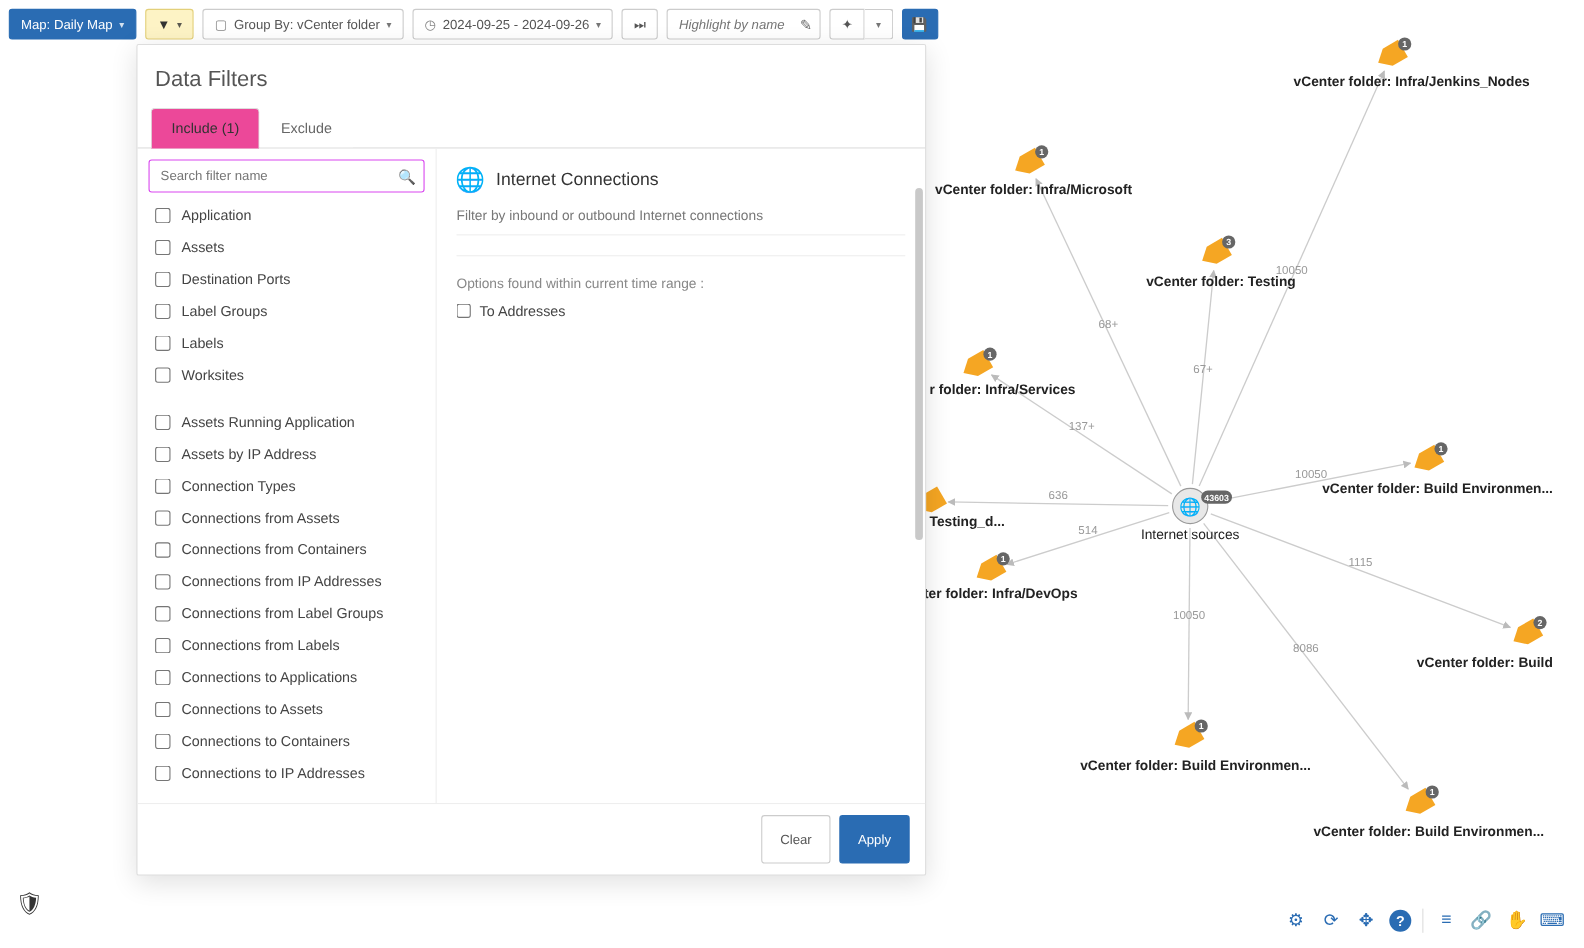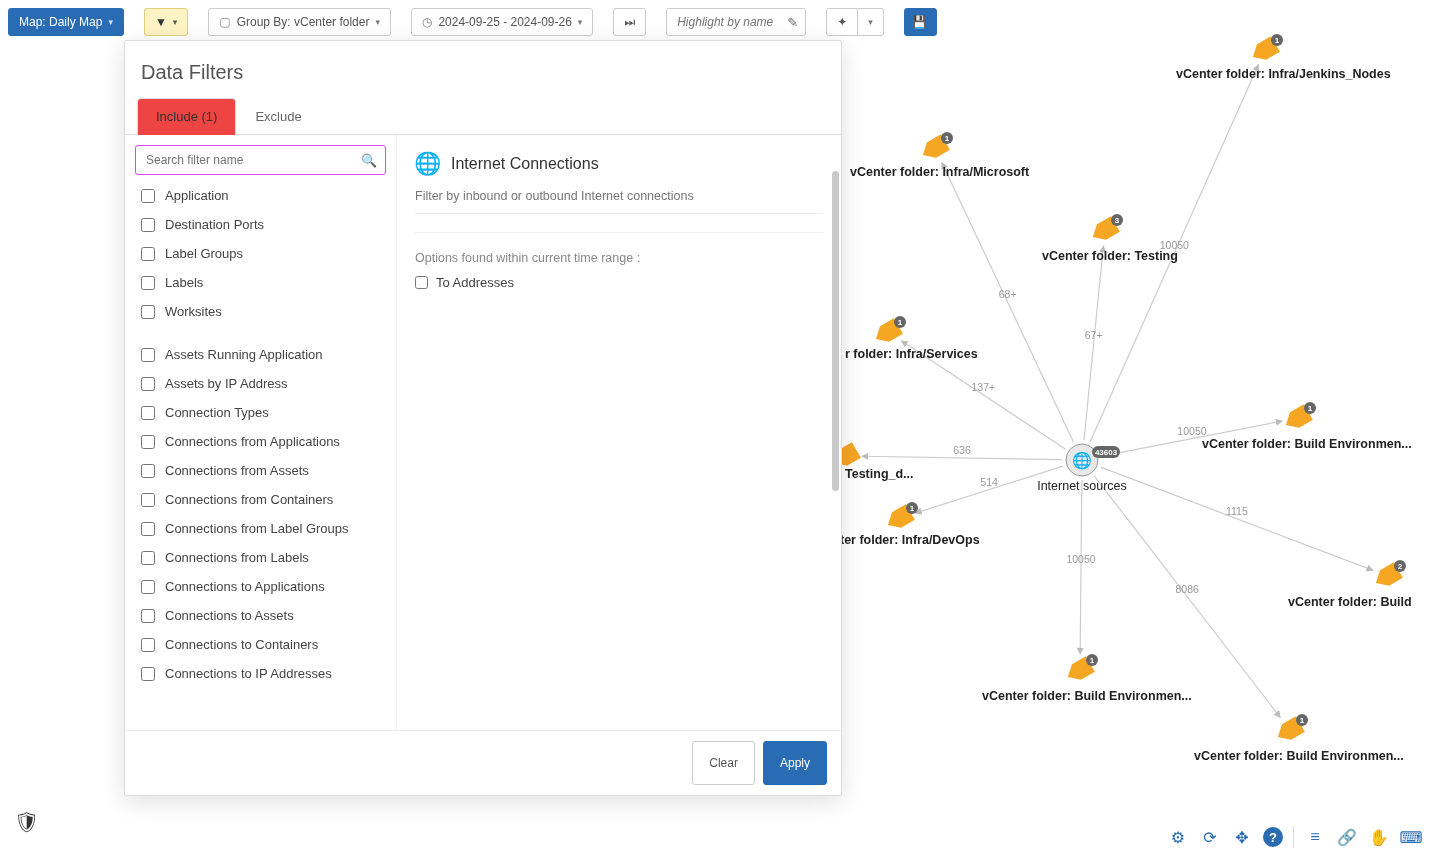--- a/index.html
+++ b/index.html
@@ -12,21 +12,21 @@
     height: 862px;
     overflow: hidden;
     position: relative;
   }
   
   .toolbar {
     position: absolute;
     top: 8px;
     left: 8px;
     display: flex;
-    gap: 20px;
+    gap: 8px;
     align-items: flex-start;
     z-index: 10;
   }
   .btn {
     height: 28px;
     padding: 0 10px;
     border: 1px solid #ccc;
     border-radius: 3px;
     background: #fff;
     display: inline-flex;
@@ -115,21 +115,21 @@
     border-bottom: none;
     cursor: pointer;
     color: #666;
     background: #fff;
     border-radius: 4px 4px 0 0;
   }
   .tab.active {
     border-color: #ddd;
     color: #333;
     margin-bottom: -1px;
-    background: #ef4444;
+    background: #ec4899;
   }
   .panel-body {
     display: flex;
     flex: 1;
     overflow: hidden;
   }
   .filter-list-col {
     width: 272px;
     border-right: 1px solid #eee;
     padding: 10px 0;
@@ -327,20 +327,24 @@
         <input type="text" placeholder="Search filter name" style="">
         <span class="icon">🔍</span>
       </div>
       <div id="filters-a">
           <label class="filter-item">
             <input type="checkbox" style="">
             <span>Application</span>
           </label>
           <label class="filter-item">
             <input type="checkbox" style="">
+            <span>Assets</span>
+          </label>
+          <label class="filter-item">
+            <input type="checkbox" style="">
             <span>Destination Ports</span>
           </label>
           <label class="filter-item">
             <input type="checkbox" style="">
             <span>Label Groups</span>
           </label>
           <label class="filter-item">
             <input type="checkbox" style="">
             <span>Labels</span>
           </label>
@@ -358,29 +362,29 @@
           <label class="filter-item">
             <input type="checkbox" style="">
             <span>Assets by IP Address</span>
           </label>
           <label class="filter-item">
             <input type="checkbox" style="">
             <span>Connection Types</span>
           </label>
           <label class="filter-item">
             <input type="checkbox" style="">
-            <span>Connections from Applications</span>
-          </label>
-          <label class="filter-item">
-            <input type="checkbox" style="">
             <span>Connections from Assets</span>
           </label>
           <label class="filter-item">
             <input type="checkbox" style="">
             <span>Connections from Containers</span>
+          </label>
+          <label class="filter-item">
+            <input type="checkbox" style="">
+            <span>Connections from IP Addresses</span>
           </label>
           <label class="filter-item">
             <input type="checkbox" style="">
             <span>Connections from Label Groups</span>
           </label>
           <label class="filter-item">
             <input type="checkbox" style="">
             <span>Connections from Labels</span>
           </label>
           <label class="filter-item">

